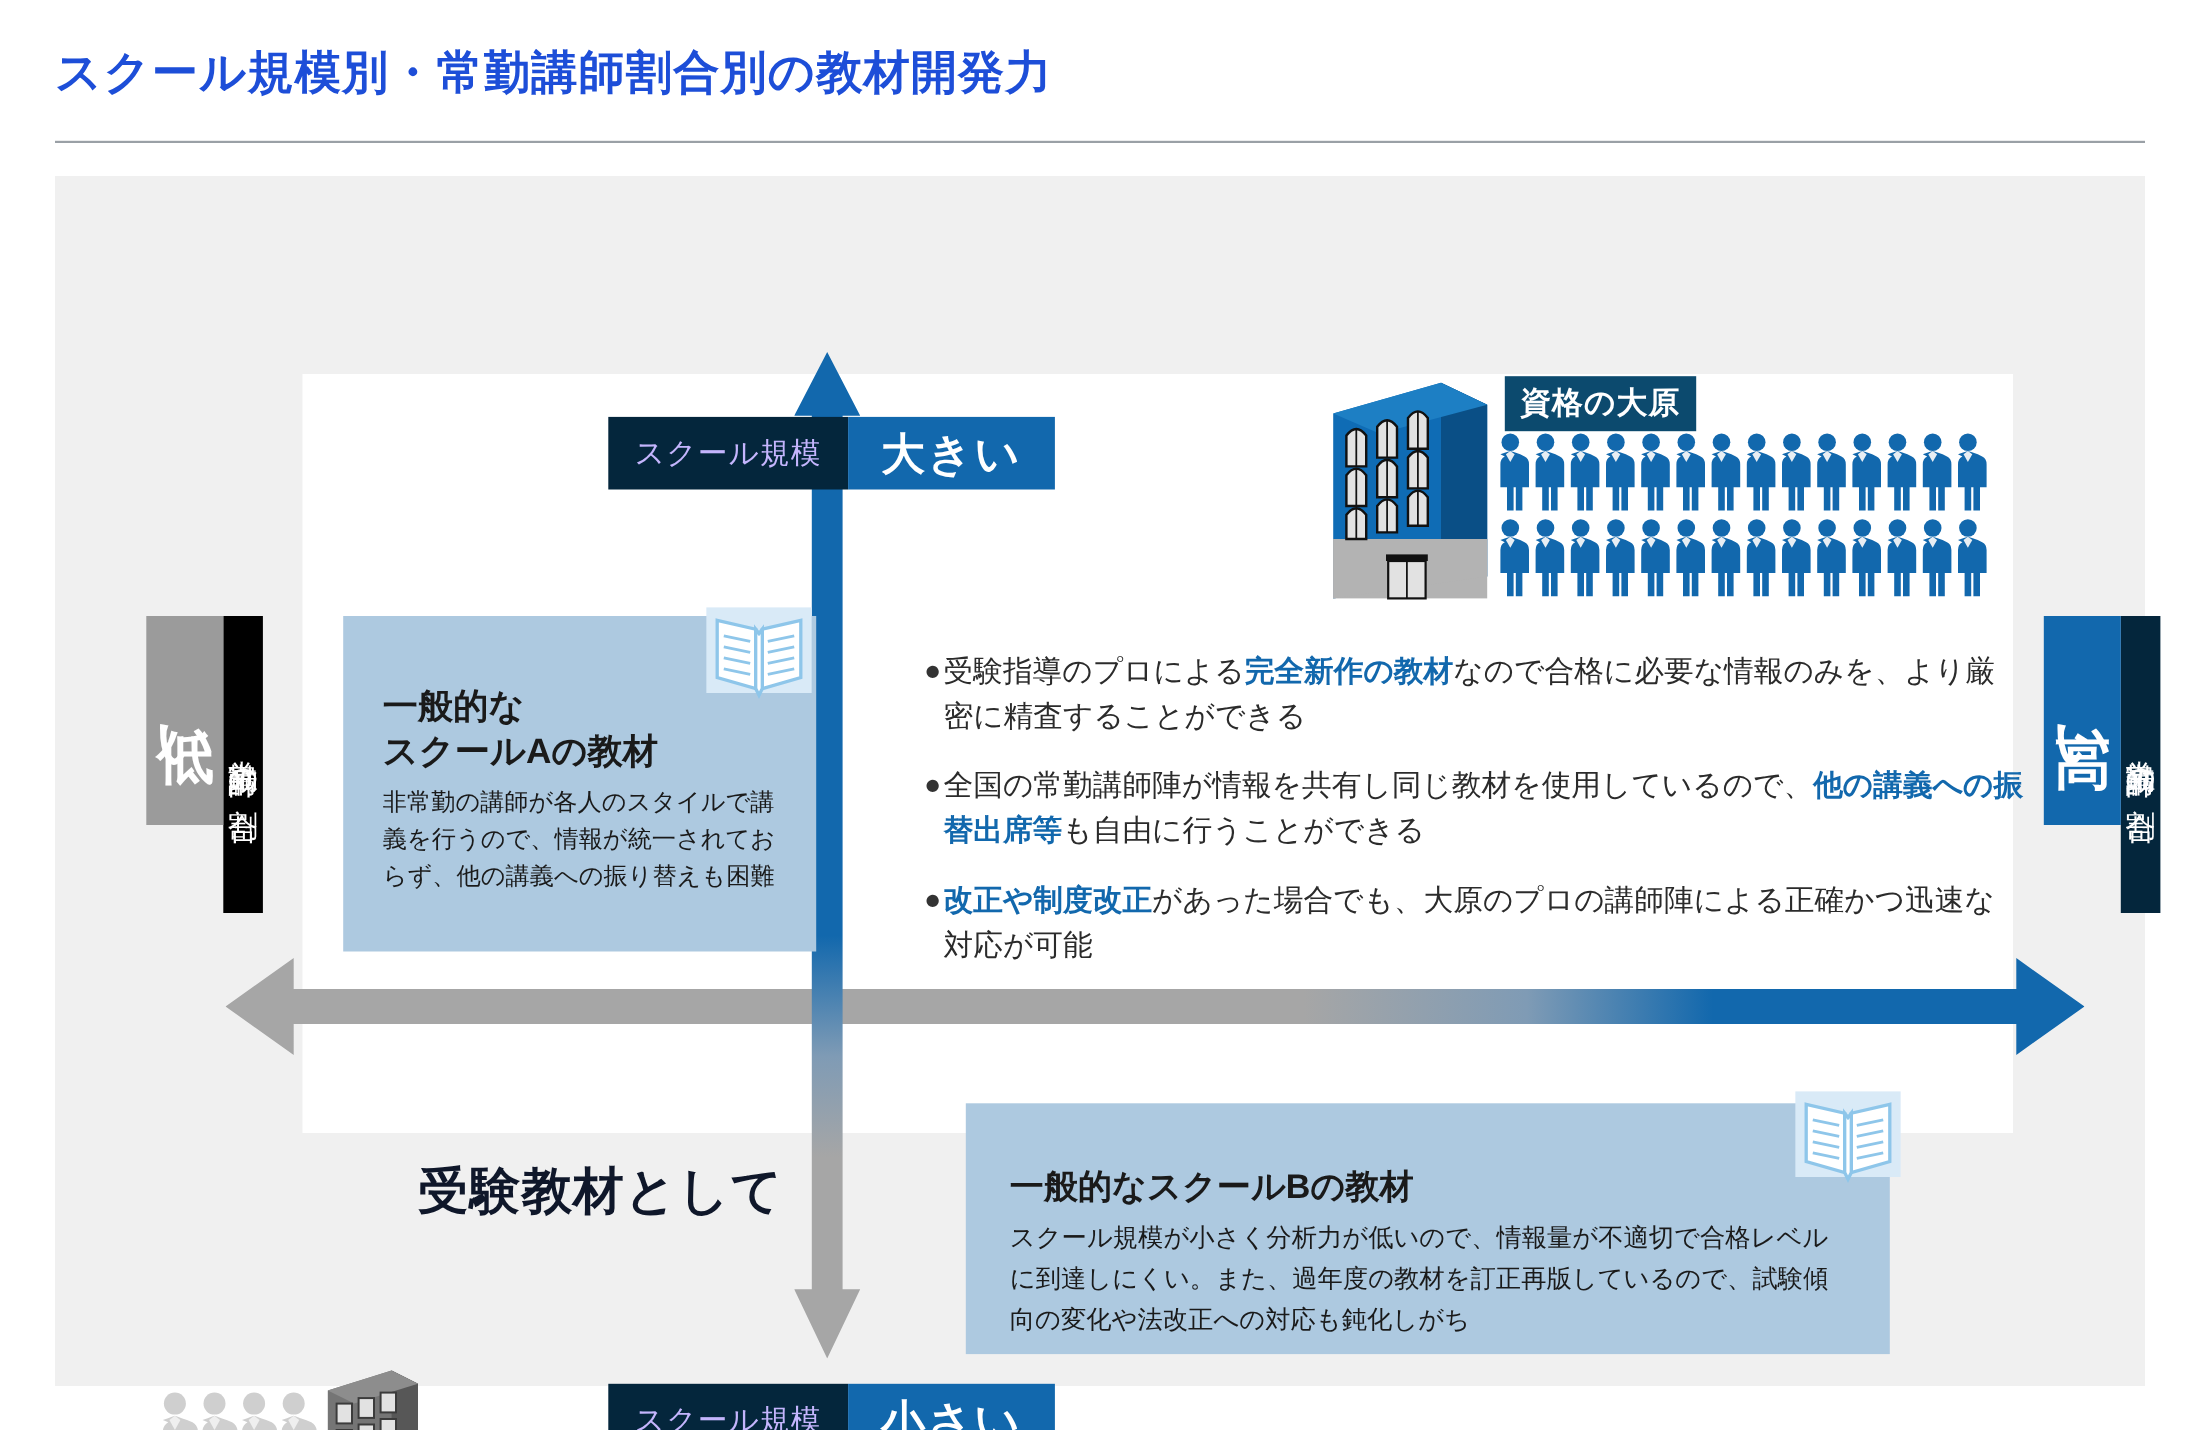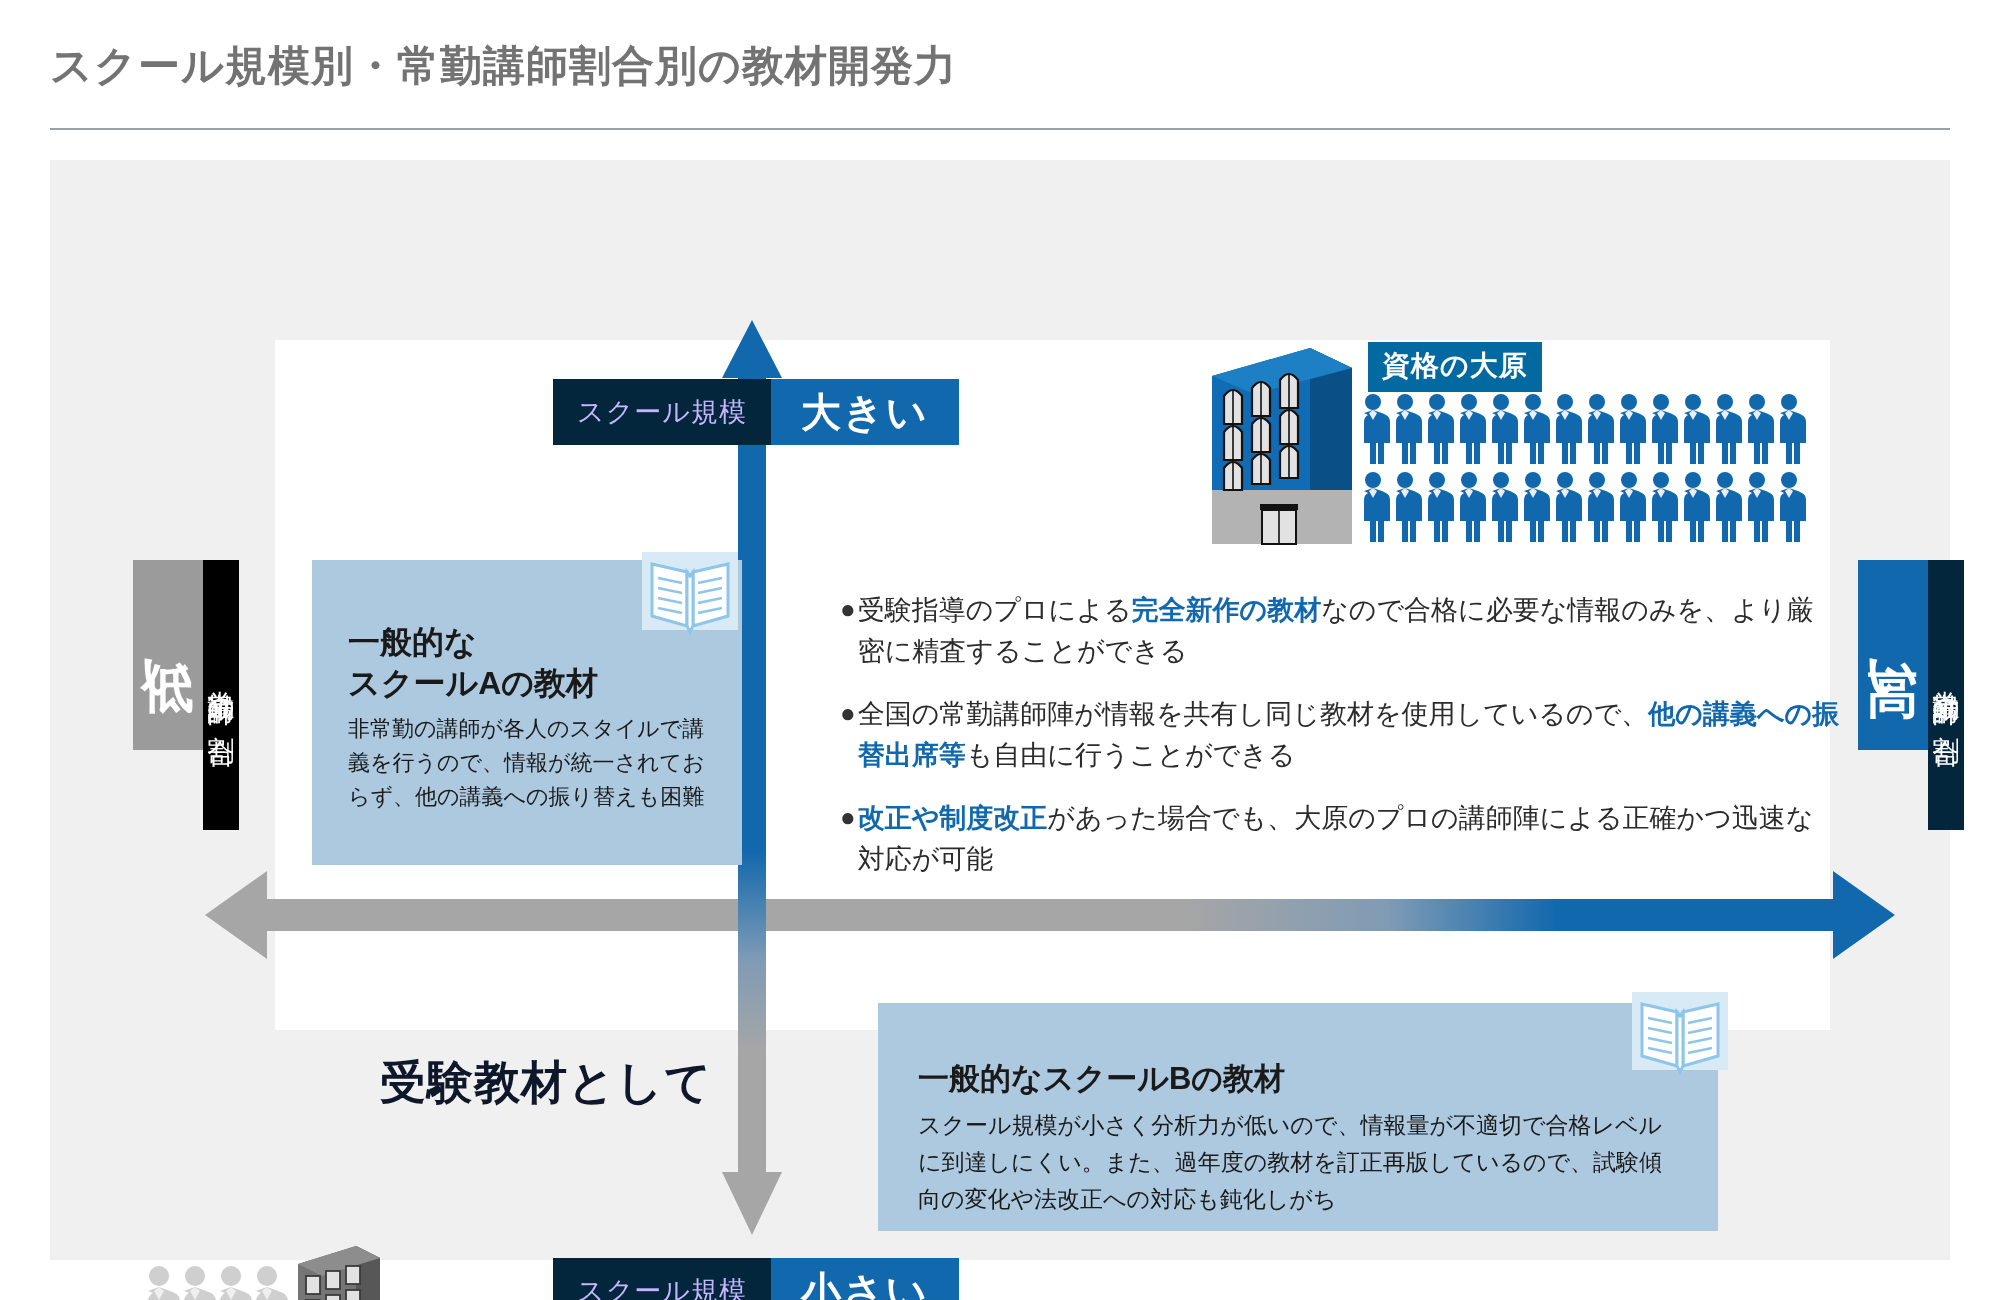--- a/index.html
+++ b/index.html
@@ -7,21 +7,21 @@
     width:2000px;height:1300px;
     background:#ffffff;
     font-family:"Liberation Sans","DejaVu Sans",sans-serif;
     overflow:hidden;
   }
   .page{position:relative;width:2000px;height:1300px;}
 
   
   .title{
     position:absolute;left:50px;top:38px;
-    font-size:42px;font-weight:bold;color:#737373;
+    font-size:42px;font-weight:bold;color:#1d4ed8;
     letter-spacing:1px;white-space:nowrap;
   }
   .title-rule{
     position:absolute;left:50px;top:128px;width:1900px;height:2px;background:#9aa0a6;
   }
 
   
   .canvas{
     position:absolute;left:50px;top:160px;width:1900px;height:1100px;
     background:#f0f0f0;
@@ -94,21 +94,21 @@
 
   
   .zone{
     position:absolute;left:330px;top:860px;
     font-size:46px;font-weight:bold;color:#0f172a;line-height:1.38;letter-spacing:1px;margin-top:31px;
   }
 
   
   .badge{
     position:absolute;left:1318px;top:182px;
-    background:#0369a1;color:#ffffff;
+    background:#0c4a6e;color:#ffffff;
     font-size:28px;font-weight:bold;letter-spacing:1px;
     padding:5px 14px 7px 14px;
   }
 
   
   .bldg-big{position:absolute;left:1150px;top:178px;width:160px;height:218px;}
   .bldg-small{position:absolute;left:240px;top:1078px;width:96px;height:130px;}
   .people-rows{position:absolute;left:1312px;top:232px;width:450px;height:160px;}
   .people-gray{position:absolute;left:95px;top:1105px;width:150px;height:100px;}
 </style>

